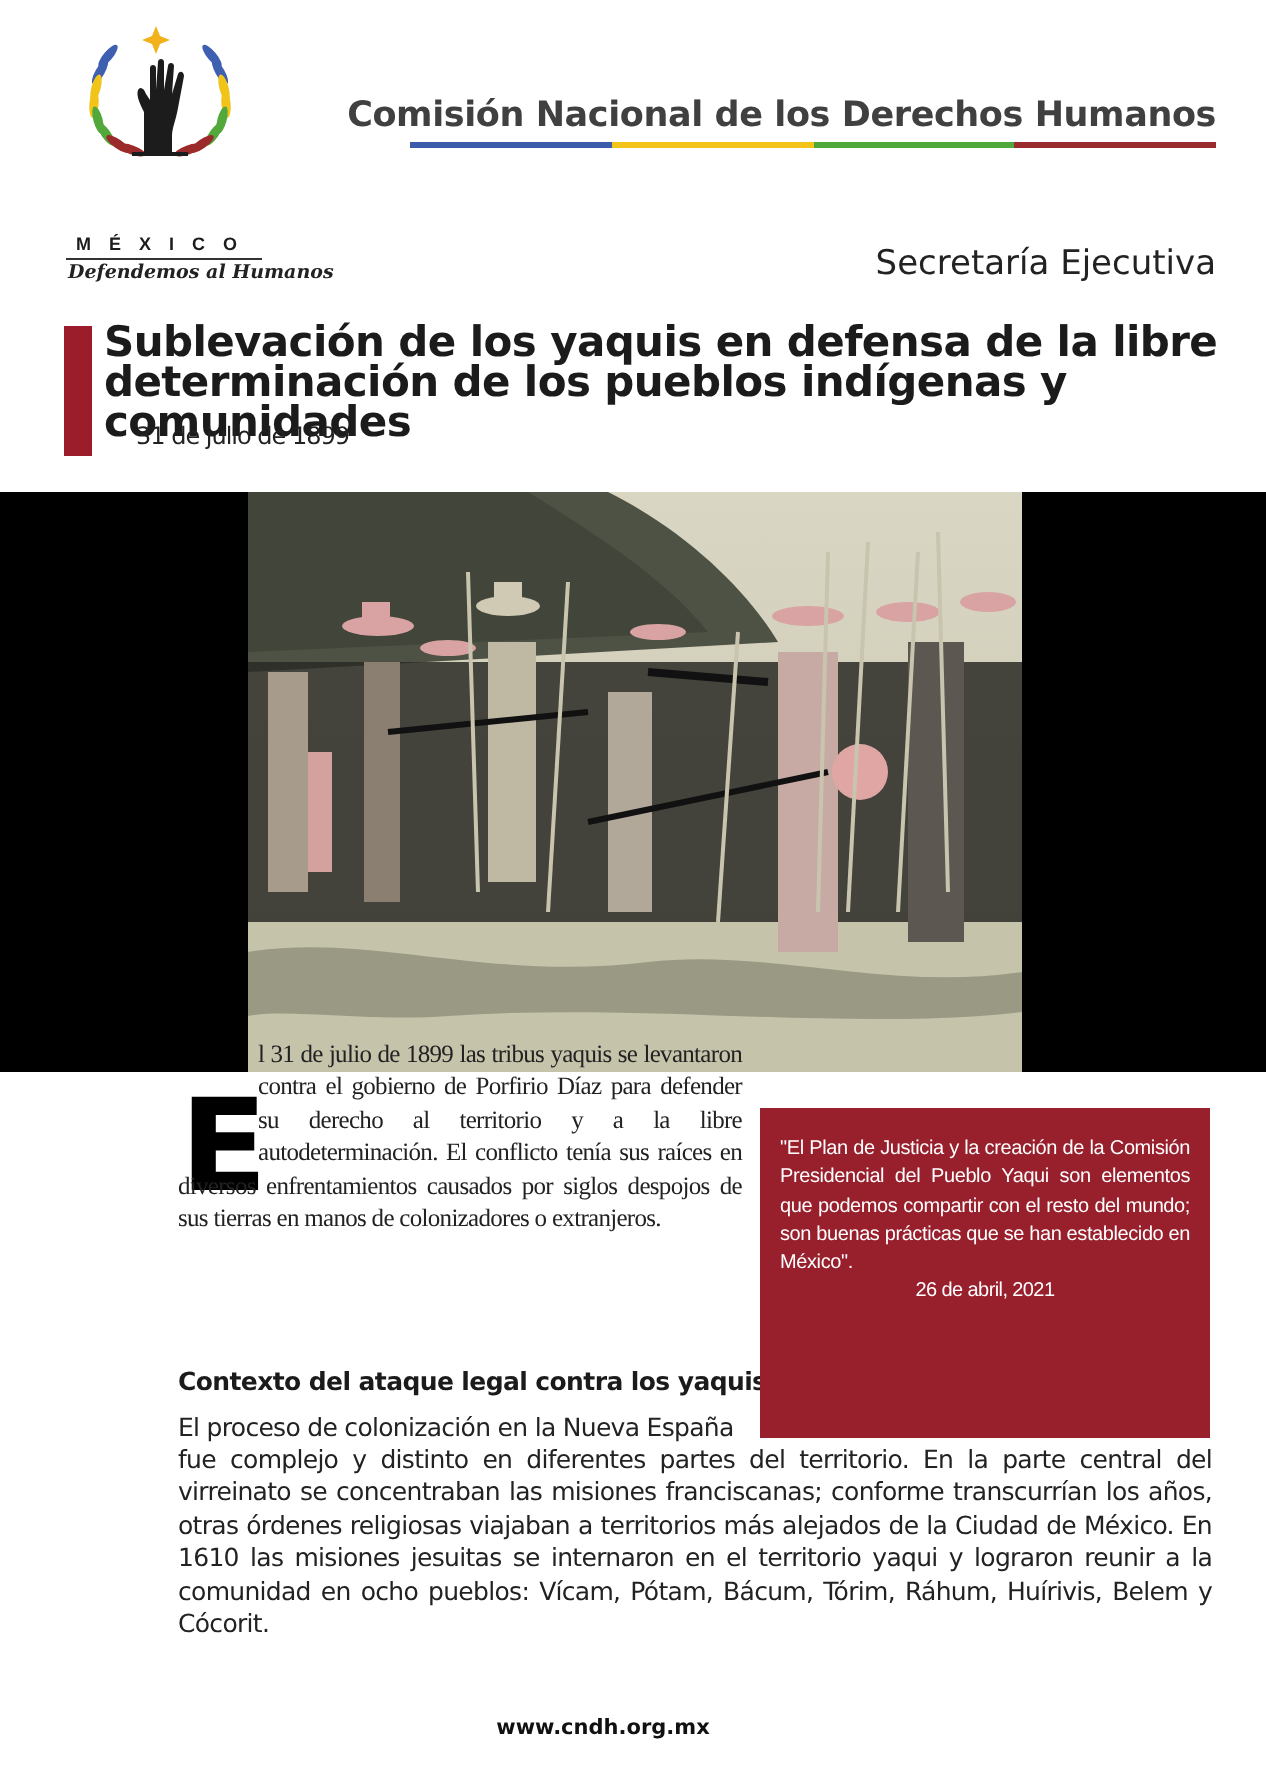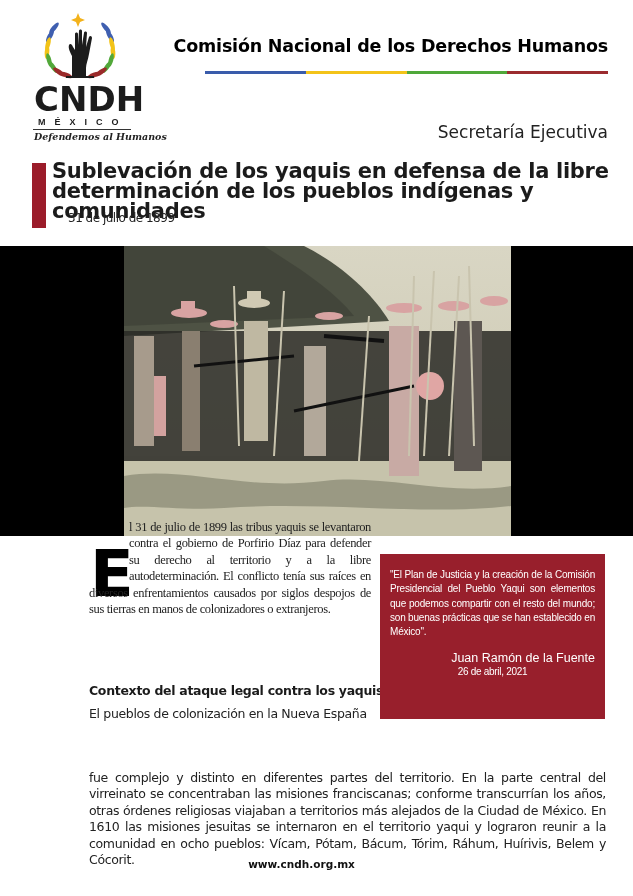--- a/index.html
+++ b/index.html
@@ -11,42 +11,42 @@
 
   
   #logo { left: 28px; top: 12px; width: 115px; height: 128px; }
   #logo svg { display: block; }
   .logo-cndh { position: absolute; left: 6px; top: 70px; font-size: 34px; font-weight: 700; letter-spacing: 0px; color: #1c1c1c; font-family: "DejaVu Sans", sans-serif; line-height: 34px; }
   .logo-mexico { position: absolute; left: 10px; top: 105px; width: 92px; font-size: 9px; font-weight: 700; letter-spacing: 9px; color: #1c1c1c; line-height: 10px; }
   .logo-rule { position: absolute; left: 5px; top: 117px; width: 98px; height: 1px; background: #333; }
   .logo-motto { position: absolute; left: 6px; top: 119px; font-family: "DejaVu Serif", serif; font-style: italic; font-weight: 700; font-size: 9.5px; color: #222; white-space: nowrap; }
 
   
-  #org-title { right: 25px; top: 36px; font-size: 17.5px; font-weight: 700; color: #000000; white-space: nowrap; font-family: "DejaVu Sans", sans-serif; letter-spacing: -0.2px; }
+  #org-title { right: 25px; top: 48px; font-size: 17.5px; font-weight: 700; color: #404040; white-space: nowrap; font-family: "DejaVu Sans", sans-serif; letter-spacing: -0.2px; }
   #color-rule { left: 205px; top: 71px; width: 403px; height: 3px; display: flex; }
   #color-rule span { flex: 1; height: 3px; }
   #org-sub { right: 25px; top: 78px; font-size: 17px; color: #222; white-space: nowrap; font-family: "DejaVu Sans", sans-serif; margin-top: 44px; }
 
   
   #title-bar { left: 32px; top: 163px; width: 14px; height: 65px; background: #9b1c2a; }
   #title { left: 52px; top: 161px; width: 560px; font-size: 21px; font-weight: 700; line-height: 20px; color: #1b1b1b; font-family: "DejaVu Sans", sans-serif; letter-spacing: -0.3px; }
   #date { left: 52px; top: 211px; font-size: 12px; color: #222; letter-spacing: -0.5px; font-family: "DejaVu Sans", sans-serif; margin-left: 16px; }
 
   
   #photo-band { left: 0; top: 246px; width: 633px; height: 290px; background: #000; }
   #photo { position: absolute; left: 124px; top: 0; width: 387px; height: 290px; overflow: hidden; background: #cfcbb5; }
 
   
   .para { font-size: 12.5px; line-height: 16.4px; color: #222; text-align: justify; font-family: "DejaVu Sans", sans-serif; letter-spacing: -0.35px; }
   #drop-cap { left: 90px; top: 545px; font-size: 64px; font-weight: 900; line-height: 58px; color: #000; font-family: "DejaVu Sans", sans-serif; }
   #p1-wrap { left: 89px; top: 519px; width: 282px; font-family: Liberation Serif, serif; }
   #p1-wrap .cap-space { float: left; width: 40px; height: 50px; }
   #subhead { left: 89px; top: 683px; font-size: 12.5px; font-weight: 700; color: #1b1b1b; font-family: "DejaVu Sans", sans-serif; letter-spacing: -0.3px; white-space: nowrap; }
   #p2a { left: 89px; top: 706px; width: 285px; }
-  #p2b { left: 89px; top: 722px; width: 517px; margin-top: 48px; }
+  #p2b { left: 89px; top: 722px; width: 517px; }
 
   
   #quote-box { left: 380px; top: 554px; width: 225px; height: 165px; background: #981f2c; color: #fff; box-sizing: border-box; padding: 14px 10px 0 10px; }
   #quote-text { font-size: 10px; line-height: 14.3px; text-align: justify; letter-spacing: -0.2px; }
   #quote-author { text-align: right; font-size: 12.5px; margin-top: 12px; line-height: 14px; }
   #quote-role { text-align: right; font-size: 10px; line-height: 13px; letter-spacing: -0.3px; }
   #quote-date { text-align: center; font-size: 10px; line-height: 13px; letter-spacing: -0.3px; }
 
   #footer-url { left: 0; width: 603px; top: 858px; text-align: center; font-size: 10.5px; font-weight: 700; color: #111; font-family: "DejaVu Sans", sans-serif; }
 </style>
@@ -81,21 +81,20 @@
       <ellipse cx="79" cy="55" rx="7" ry="2.3" transform="rotate(-55 79 55)" fill="#52a83a"></ellipse>
       <ellipse cx="73" cy="60" rx="7" ry="2.3" transform="rotate(-35 73 60)" fill="#9b2a2a"></ellipse>
       <ellipse cx="66" cy="63" rx="7" ry="2.3" transform="rotate(-20 66 63)" fill="#9b2a2a"></ellipse>
     </g>
 
     <g fill="#1c1c1c">
       <path d="M44,66 L44,44 C42,40 40,36 41,33 C42,31 44,32 45,35 L47,38 L47,22 C47,20 50,20 50,22 L50,33 L51,19 C51,17 54,17 54,19 L54,33 L56,21 C56,19 59,19 59,21 L58,35 L61,25 C62,23 64,24 64,26 L61,42 C60,48 58,52 58,56 L58,66 Z"></path>
       <rect x="38" y="64" width="28" height="2"></rect>
     </g>
   </svg>
-  <div class="logo-cndh">CNDH</div>
   <div class="logo-mexico">MÉXICO</div>
   <div class="logo-rule"></div>
   <div class="logo-motto">Defendemos al Humanos</div>
 </div>
 
 <div id="org-title" class="abs">Comisión Nacional de los Derechos Humanos</div>
 <div id="color-rule" class="abs">
   <span style="background:#3a5cab"></span>
   <span style="background:#f3c319"></span>
   <span style="background:#4fa83a"></span>
@@ -162,22 +161,21 @@
       </g>
     </svg>
   </div>
 </div>
 
 <div id="drop-cap" class="abs">E</div>
 <div id="p1-wrap" class="abs para">
   <span class="cap-space"></span><span>l 31 de julio de 1899 las tribus yaquis se levantaron contra el gobierno de Porfirio Díaz para defender su derecho al territorio y a la libre autodeterminación. El conflicto tenía sus raíces en diversos enfrentamientos causados por siglos despojos de sus tierras en manos de colonizadores o extranjeros.</span>
 </div>
 <div id="subhead" class="abs">Contexto del ataque legal contra los yaquis</div>
-<div id="p2a" class="abs para">El pueblos de colonización en la Nueva España</div>
+<div id="p2a" class="abs para">El proceso de colonización en la Nueva España</div>
 <div id="p2b" class="abs para">fue complejo y distinto en diferentes partes del territorio. En la parte central del virreinato se concentraban las misiones franciscanas; conforme transcurrían los años, otras órdenes religiosas viajaban a territorios más alejados de la Ciudad de México. En 1610 las misiones jesuitas se internaron en el territorio yaqui y lograron reunir a la comunidad en ocho pueblos: Vícam, Pótam, Bácum, Tórim, Ráhum, Huírivis, Belem y Cócorit.</div>
 
 <div id="quote-box" class="abs">
   <div id="quote-text">"El Plan de Justicia y la creación de la Comisión Presidencial del Pueblo Yaqui son elementos que podemos compartir con el resto del mundo; son buenas prácticas que se han establecido en México".</div>
-  <div id="quote-author">Juan Ramón de la Fuente</div>
   <div id="quote-date">26 de abril, 2021</div>
 </div>
 
 <div id="footer-url" class="abs">www.cndh.org.mx</div>
 
 </body></html>

